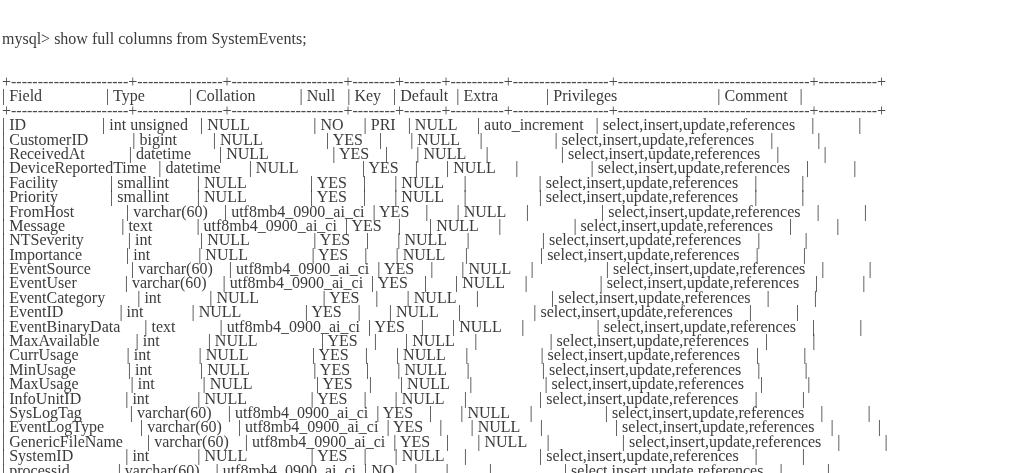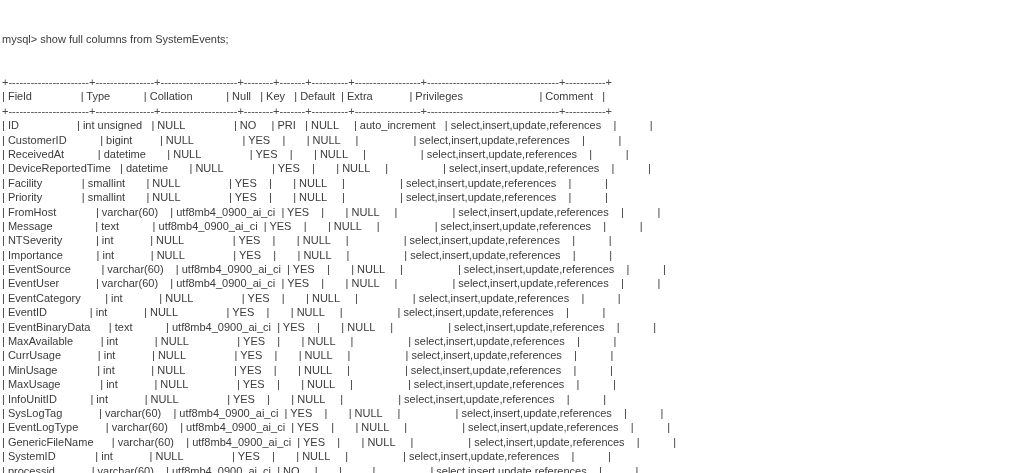--- a/index.html
+++ b/index.html
@@ -17,22 +17,22 @@
     padding: 3px 0 0 2px;
     font-size: 12px;
     line-height: 14.4px;
     color: #3b3b3b;
     white-space: pre;
     letter-spacing: 0;
     -webkit-font-smoothing: antialiased;
   }
   .line {
     white-space: pre;
-    font-family: Liberation Sans, sans-serif;
-    font-size: 11px;
+    font-family: Liberation Serif, serif;
+    font-size: 16px;
     line-height: 14.4px;
     height: 14.4px;
     color: #3b3b3b;
   }
   .prompt-line { color: #3b3b3b; }
   .rule-line { color: #4a4a4a; }
 </style>
 </head>
 <body>
 

